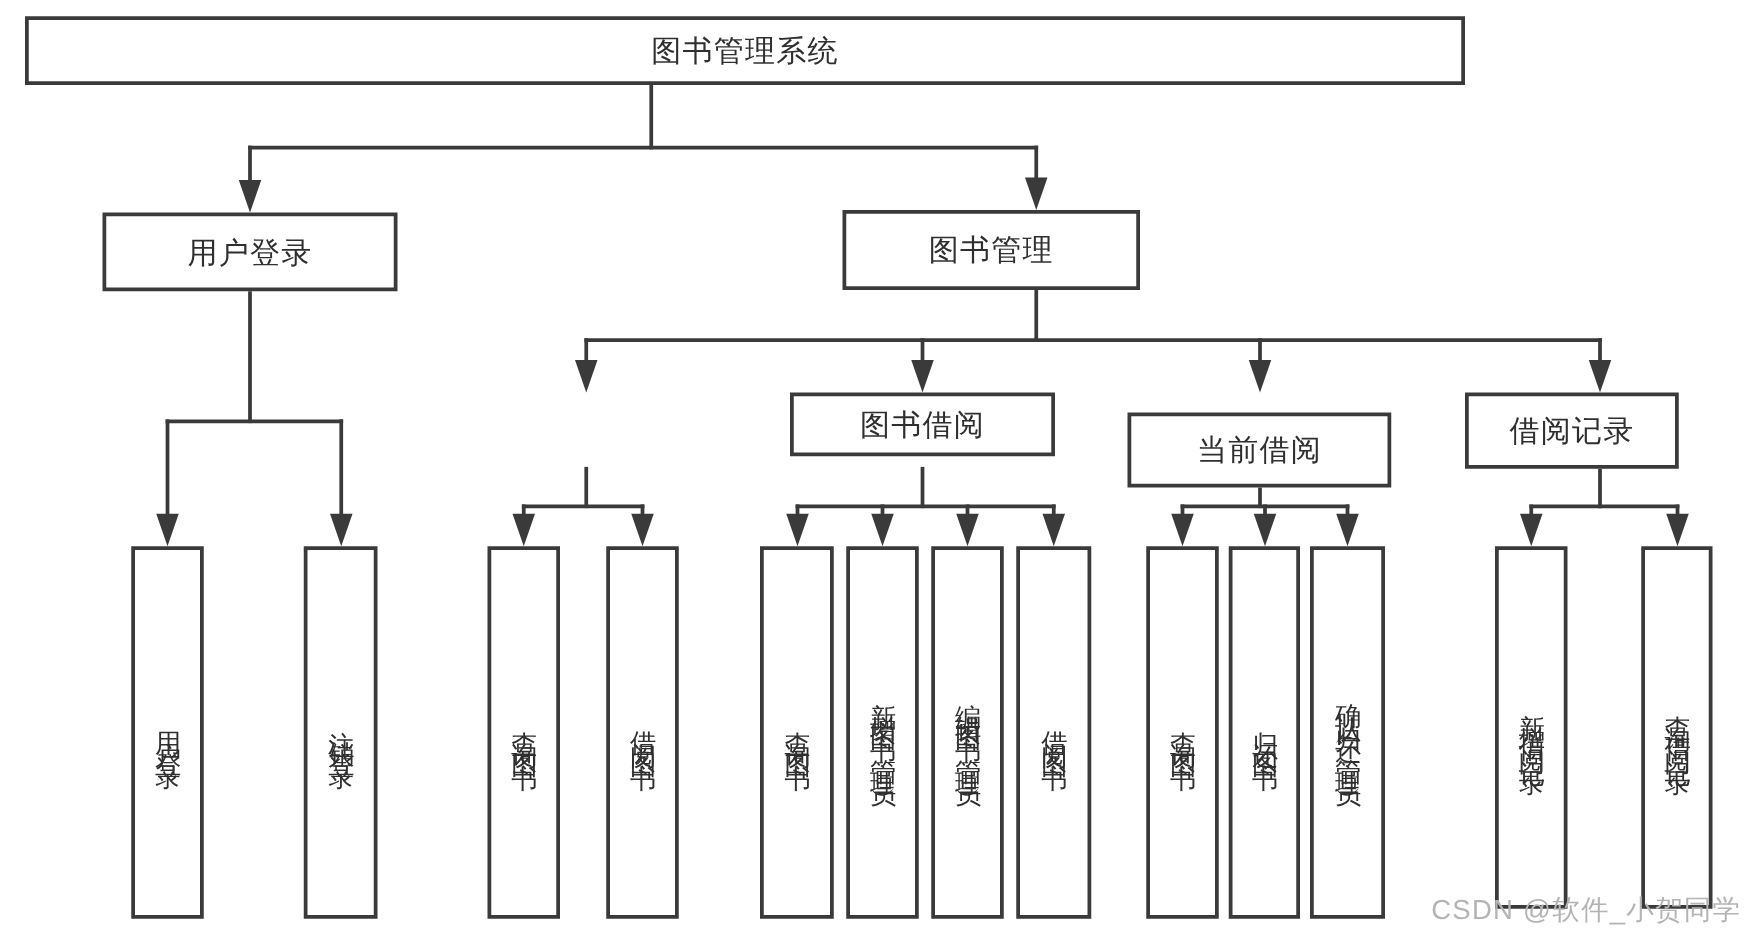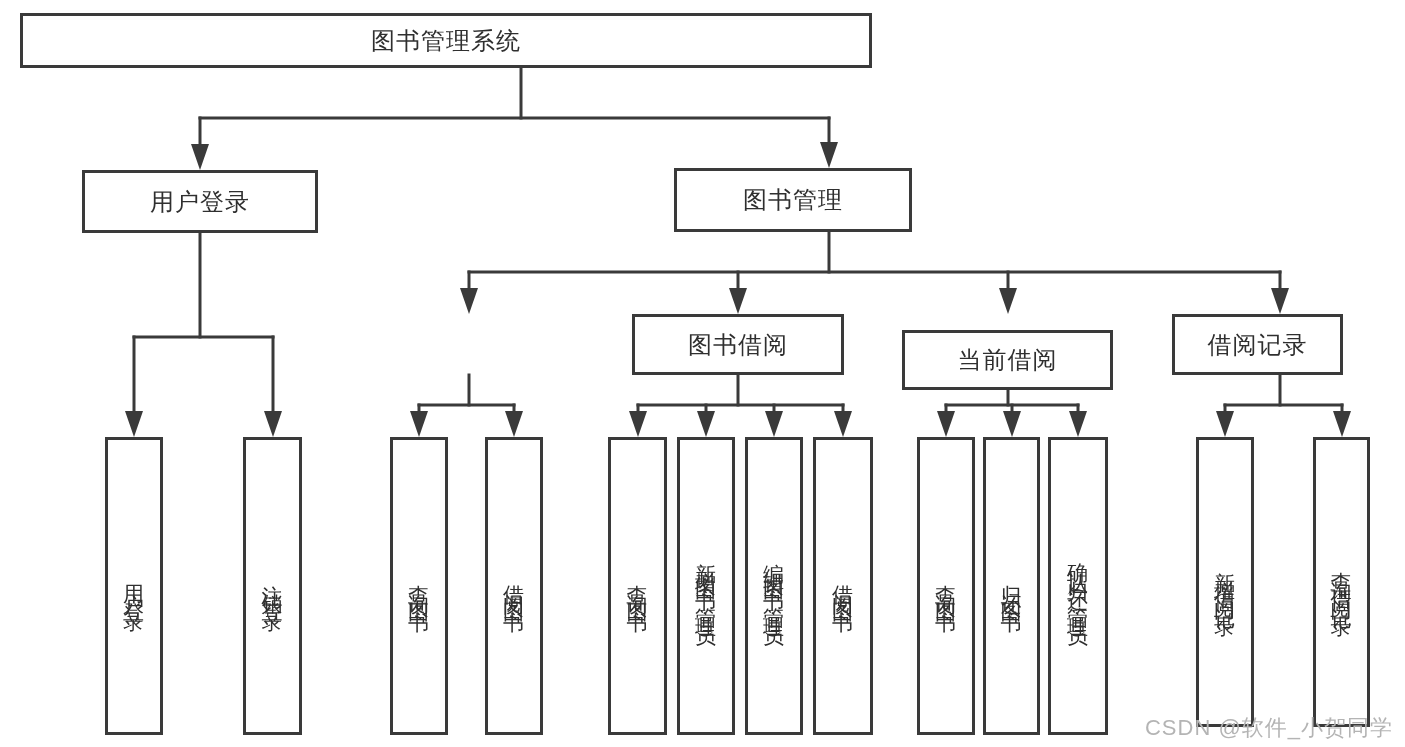--- a/index.html
+++ b/index.html
@@ -101,32 +101,32 @@
     <g>
       <line x1="1280" y1="375" x2="1280" y2="405"></line>
       <line x1="1225" y1="405" x2="1342" y2="405"></line>
       <line x1="1225" y1="405" x2="1225" y2="413"></line>
       <polygon points="1216,411 1234,411 1225,437"></polygon>
       <line x1="1342" y1="405" x2="1342" y2="413"></line>
       <polygon points="1333,411 1351,411 1342,437"></polygon>
     </g>
   </svg>
 
-  <div class="node h" style="left:20px; top:13px; width:852px; height:55px;">
+  <div class="node h" style="left:20px; top:13px; width:1152px; height:55px;">
     <span class="lbl">图书管理系统</span>
   </div>
 
   <div class="node h" style="left:82px; top:170px; width:236px; height:63px;">
     <span class="lbl">用户登录</span>
   </div>
   <div class="node h" style="left:674px; top:168px; width:238px; height:64px;text-align:center;">
     <span class="lbl">图书管理</span>
   </div>
 
-  <div class="node h" style="left:632px; top:314px; width:212px; height:61px;">
+  <div class="node h" style="left:632px; top:314px; width:212px; height:51px;">
     <span class="lbl">图书借阅</span>
   </div>
   <div class="node h" style="left:902px; top:314px; width:211px; height:60px;margin-top:16px;">
     <span class="lbl">当前借阅</span>
   </div>
   <div class="node h" style="left:1172px; top:314px; width:171px; height:61px;">
     <span class="lbl">借阅记录</span>
   </div>
 
   <div class="node v" style="left:105px; top:437px; width:58px; height:298px;">

